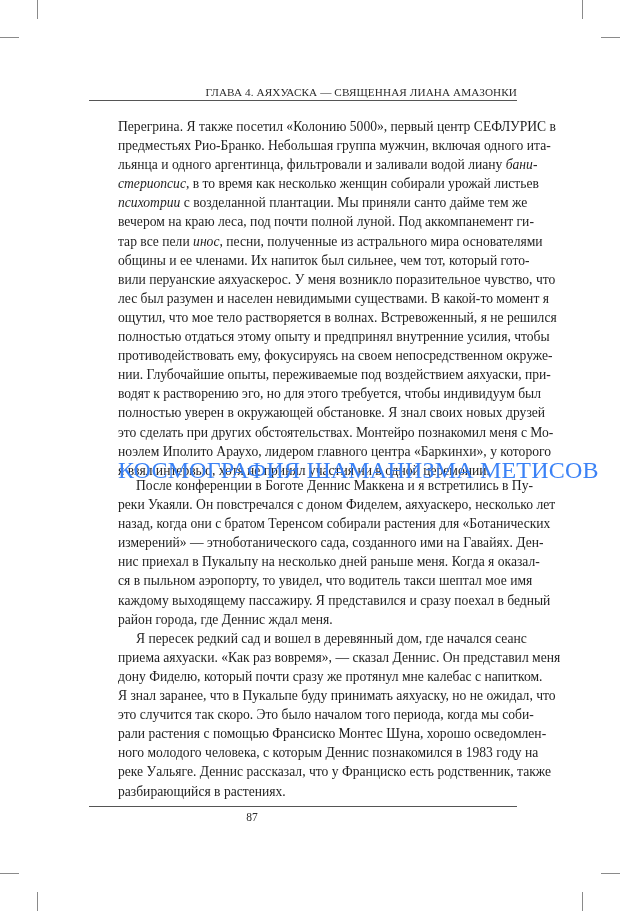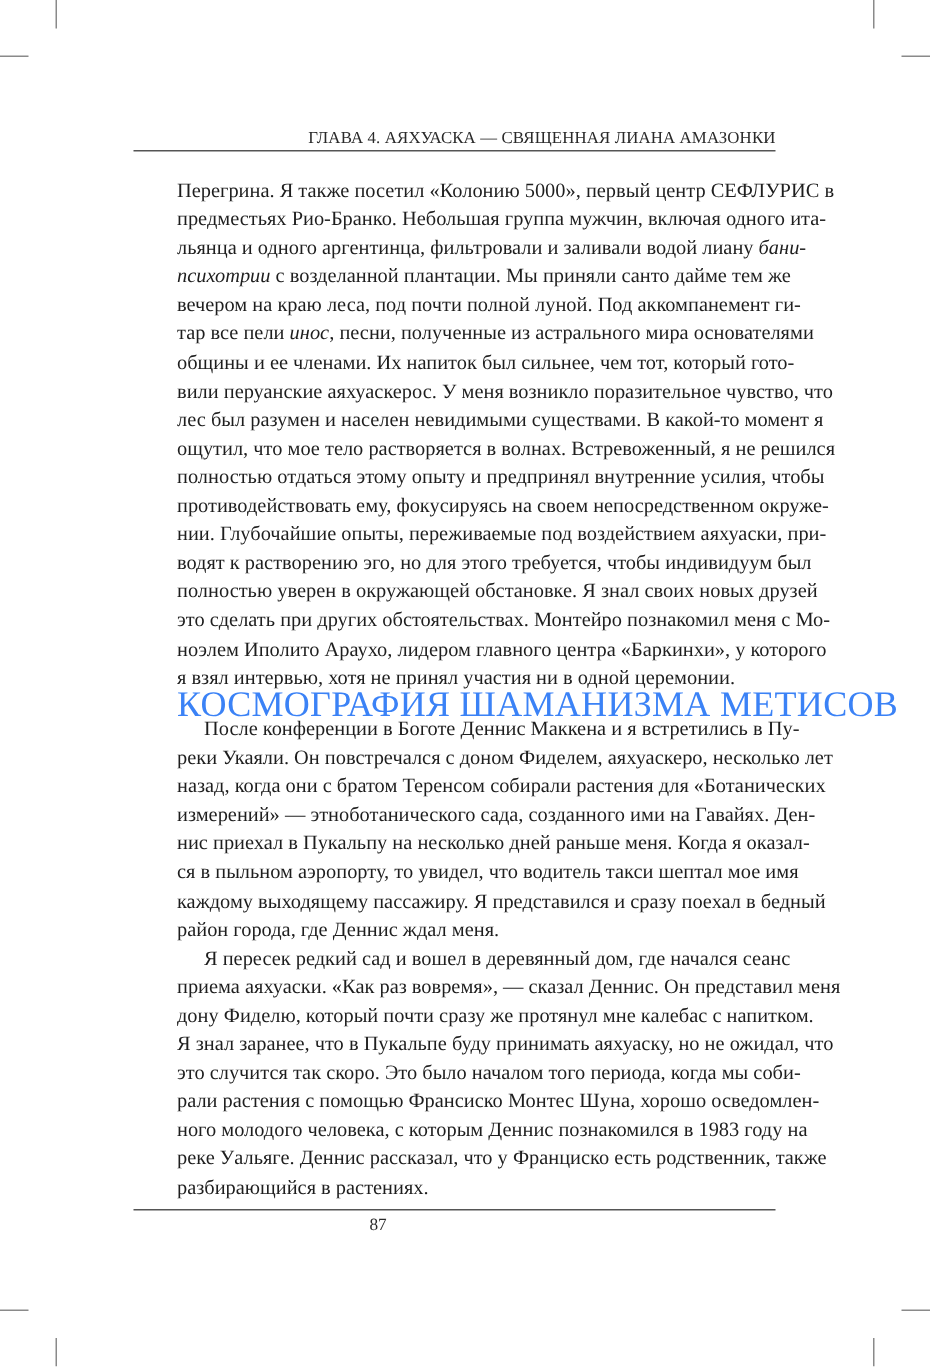--- a/index.html
+++ b/index.html
@@ -30,20 +30,21 @@
 <div class="crop v" style="left:582px; top:892px;"></div>
 
 <div class="running-head">ГЛАВА 4. АЯХУАСКА — СВЯЩЕННАЯ ЛИАНА АМАЗОНКИ</div>
 <div class="rule" style="top:100px;"></div>
 
 <div class="body-block" id="p0">
     <div>
       <span class="line"><span>Перегрина. Я также посетил «Колонию 5000», первый центр СЕФЛУРИС в</span></span>
       <span class="line"><span>предместьях Рио-Бранко. Небольшая группа мужчин, включая одного ита-</span></span>
       <span class="line"><span>льянца и одного аргентинца, фильтровали и заливали водой лиану <em>бани-</em></span></span>
+      <span class="line"><span><em>стериопсис</em>, в то время как несколько женщин собирали урожай листьев</span></span>
       <span class="line"><span><em>психотрии</em> с возделанной плантации. Мы приняли санто дайме тем же</span></span>
       <span class="line"><span>вечером на краю леса, под почти полной луной. Под аккомпанемент ги-</span></span>
       <span class="line"><span>тар все пели <em>инос</em>, песни, полученные из астрального мира основателями</span></span>
       <span class="line"><span>общины и ее членами. Их напиток был сильнее, чем тот, который гото-</span></span>
       <span class="line"><span>вили перуанские аяхуаскерос. У меня возникло поразительное чувство, что</span></span>
       <span class="line"><span>лес был разумен и населен невидимыми существами. В какой-то момент я</span></span>
       <span class="line"><span>ощутил, что мое тело растворяется в волнах. Встревоженный, я не решился</span></span>
       <span class="line"><span>полностью отдаться этому опыту и предпринял внутренние усилия, чтобы</span></span>
       <span class="line"><span>противодействовать ему, фокусируясь на своем непосредственном окруже-</span></span>
       <span class="line"><span>нии. Глубочайшие опыты, переживаемые под воздействием аяхуаски, при-</span></span>

